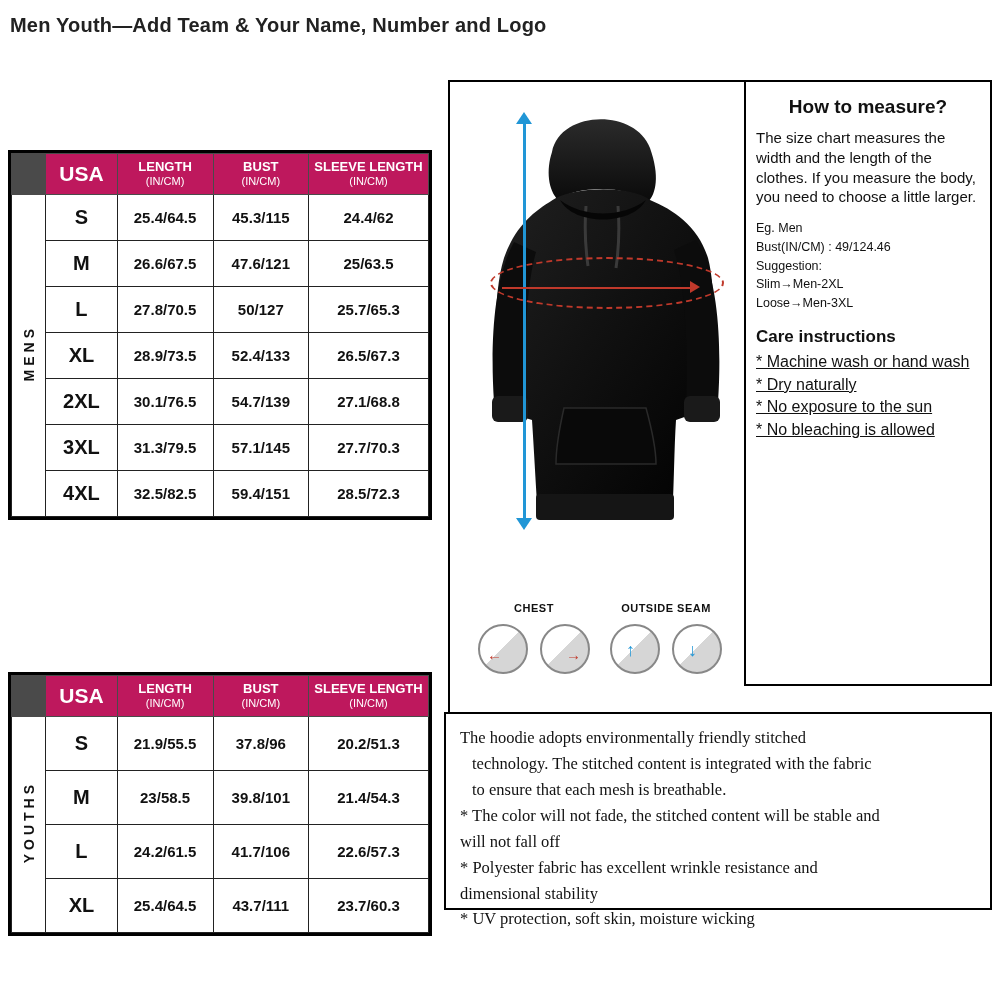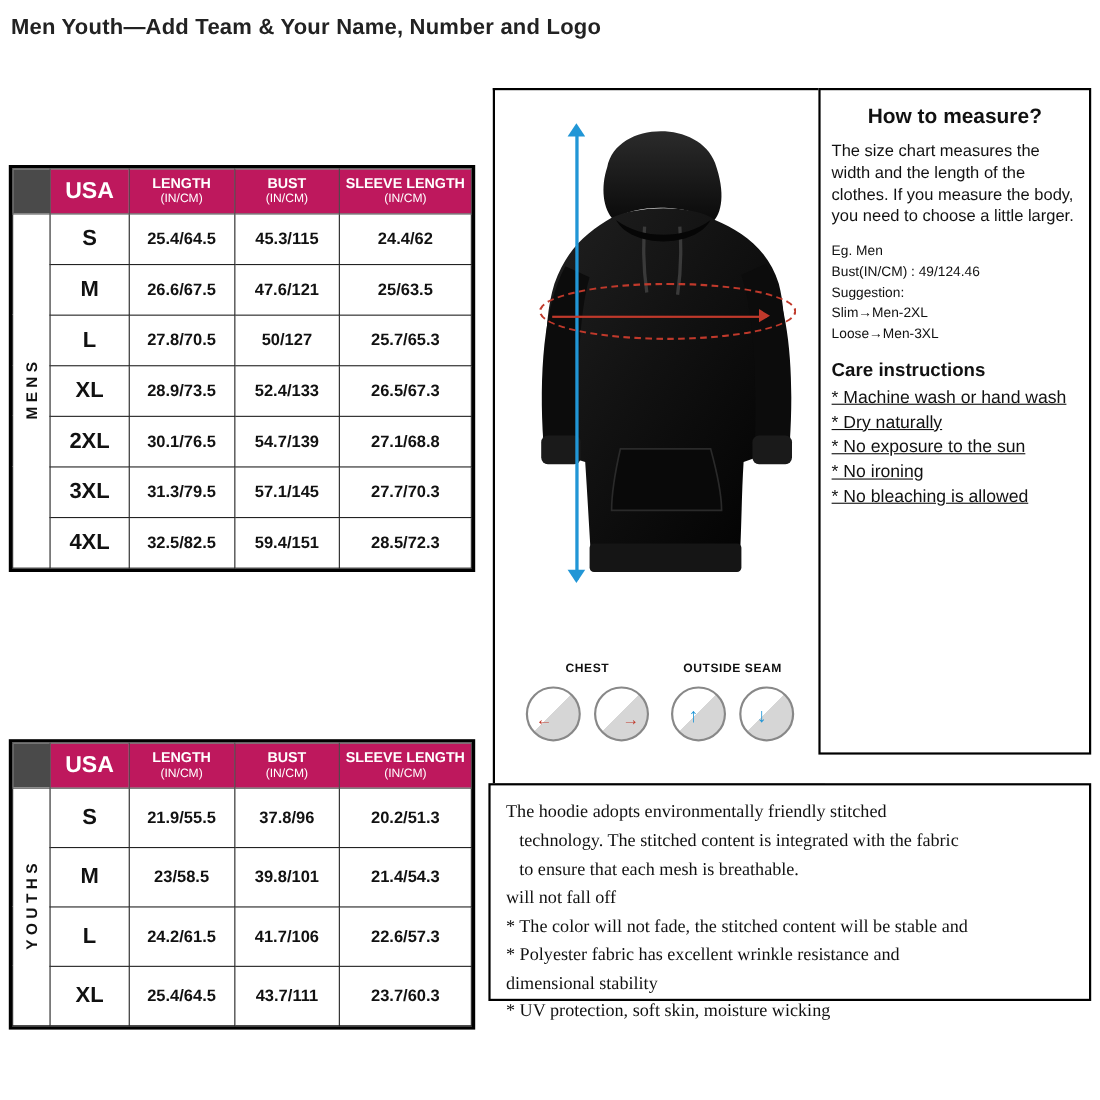--- a/index.html
+++ b/index.html
@@ -317,29 +317,28 @@
     <div>Bust(IN/CM) : 49/124.46</div>
     <div>Suggestion:</div>
     <div>Slim→Men-2XL</div>
     <div>Loose→Men-3XL</div>
   </div>
   <div class="care-title">Care instructions</div>
   <div class="care-list">
     <div>* Machine wash or hand wash</div>
     <div>* Dry naturally</div>
     <div>* No exposure to the sun</div>
-    <div>* No ironing</div>
     <div>* No bleaching is allowed</div>
   </div>
 </div>
 
 <div id="note-panel">
   <div class="note-serif">
     <div>The hoodie adopts environmentally friendly stitched</div>
     <div class="indent">technology. The stitched content is integrated with the fabric</div>
     <div class="indent">to ensure that each mesh is breathable.</div>
+    <div>* The color will not fade, the stitched content will be stable and</div>
     <div>will not fall off</div>
-    <div>* The color will not fade, the stitched content will be stable and</div>
     <div>* Polyester fabric has excellent wrinkle resistance and</div>
     <div>dimensional stability</div>
     <div>* UV protection, soft skin, moisture wicking</div>
   </div>
 </div>
 
 </body></html>

